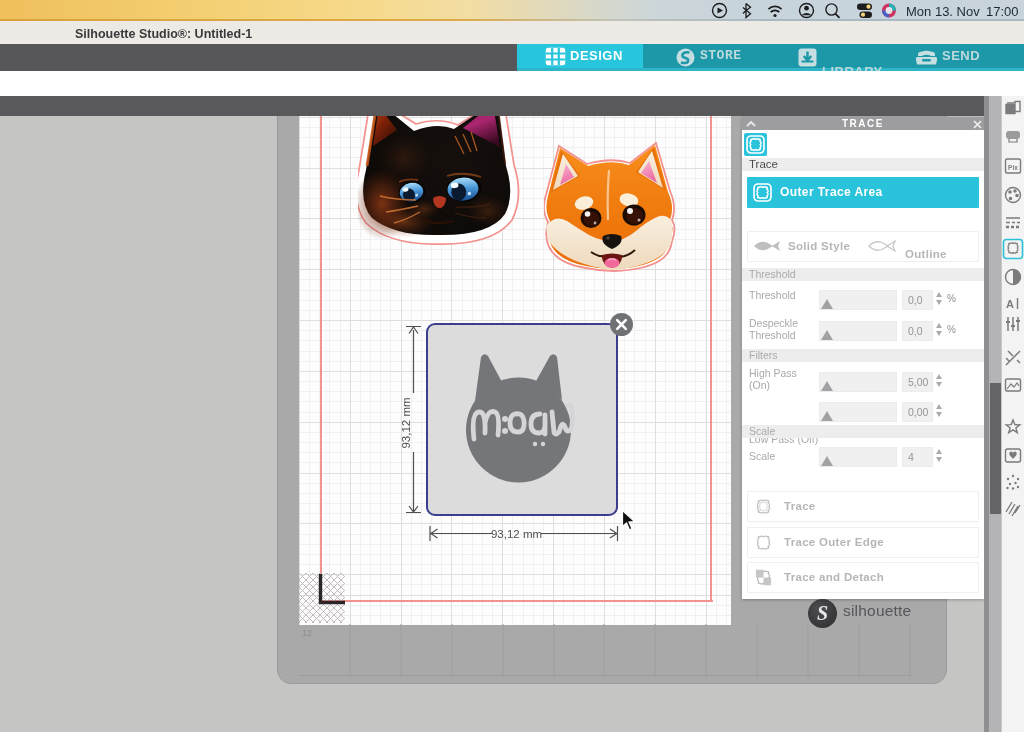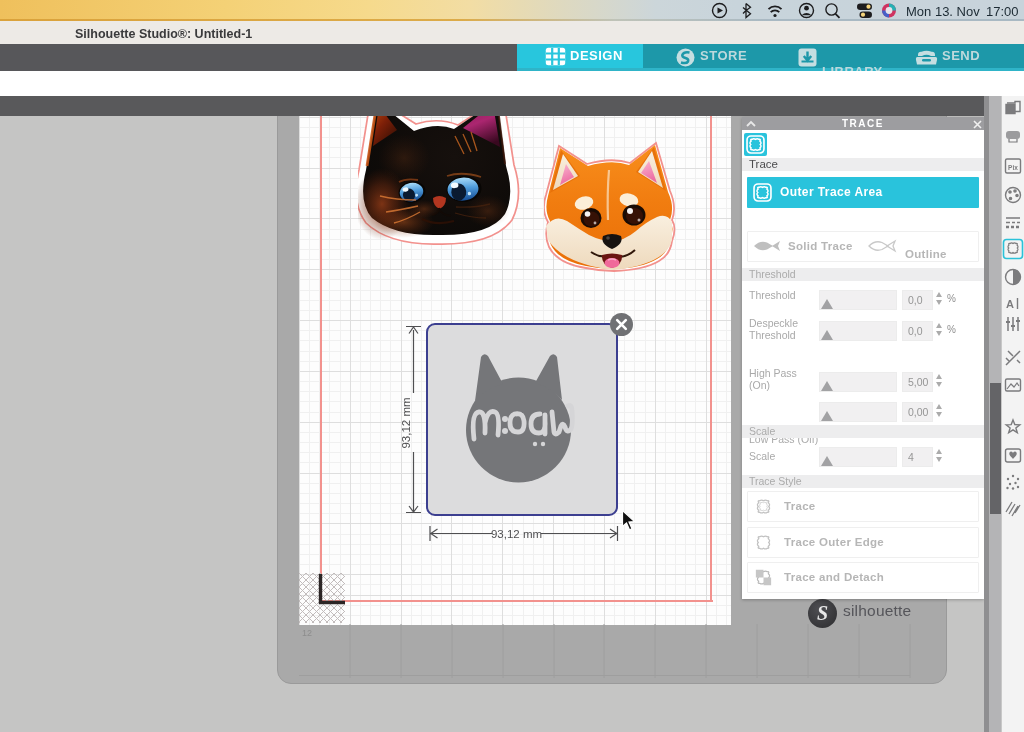--- a/index.html
+++ b/index.html
@@ -96,21 +96,21 @@
 <rect x="0.8" y="0.8" width="19.4" height="17.4" rx="2.5" fill="#ffffff"></rect>
 <g stroke="#28c6dd" stroke-width="2.2">
         <path d="M7.2,1 L7.2,18 M13.8,1 L13.8,18 M1,6.5 L20,6.5 M1,12.5 L20,12.5"></path>
       </g>
 </svg>
 <div class="a tabtext" style="left:570px;top:48px;color:#ffffff;">DESIGN</div>
 <svg class="a" style="left:676px;top:48px;" width="19" height="19" viewBox="0 0 19 19">
 <circle cx="9.5" cy="9.5" r="9" fill="#c5dee1"></circle>
 <path d="M13.5,4.5 Q8,3.5 6.5,6.5 Q5.5,9 9.5,10 Q13,11 12,13.5 Q10.5,16 5,14.5" stroke="#1d98a9" stroke-width="2.6" fill="none"></path>
 </svg>
-<div class="a tabtext" style="left:700px;top:48px;">STORE</div>
+<div class="a tabtext" style="left:700px;top:48px;font-family:Liberation Mono, monospace;">STORE</div>
 <svg class="a" style="left:798px;top:48px;" width="19" height="19" viewBox="0 0 19 19">
 <rect x="0.5" y="0.5" width="18" height="18" rx="3" fill="#c5dee1"></rect>
 <path d="M9.5,3.5 L9.5,11 M5.8,8 L9.5,12.5 L13.2,8" stroke="#1d98a9" stroke-width="2.4" fill="none"></path>
 <path d="M3.5,13.5 L15.5,13.5" stroke="#1d98a9" stroke-width="2"></path>
 </svg>
 <div class="a tabtext" style="left:822px;top:64px;">LIBRARY</div>
 <svg class="a" style="left:915px;top:49px;" width="23" height="17" viewBox="0 0 23 17">
 <path d="M3,6 Q3,2.5 6.5,2.8 Q11.5,0.8 16.5,2.8 Q20,2.5 20,6 L20,7 L16,7 Q11.5,4.5 7,7 L3,7 Z" fill="#c5dee1"></path>
 <path d="M2.5,8 L20.5,8 Q22.5,8 22,11 L21,15.5 L2,15.5 L1,11 Q0.5,8 2.5,8 Z" fill="#c5dee1"></path>
 <rect x="7" y="10" width="9" height="2.6" rx="1.3" fill="#1d98a9"></rect>
@@ -327,21 +327,21 @@
     <svg class="a" style="left:11px;top:66px;" width="19" height="19" viewBox="0 0 22 22">
       <rect x="1.2" y="1.2" width="19.6" height="19.6" rx="4.5" stroke="#fff" stroke-width="1.9" fill="none"></rect>
       <path d="M6,7 Q4.5,4.5 7,5 Q9,3.5 11,5 Q13,3.5 15,5 Q17.5,4.5 16,7 Q18.5,9 16.5,11 Q18.5,13 16,15 Q17.5,17.5 15,17 Q13,18.5 11,17 Q9,18.5 7,17 Q4.5,17.5 6,15 Q3.5,13 5.5,11 Q3.5,9 6,7 Z" stroke="#fff" stroke-width="1.7" fill="none"></path>
     </svg>
     <div class="a" style="left:38px;top:68px;font-size:12px;font-weight:bold;color:#ffffff;letter-spacing:0.4px;">Outer Trace Area</div>
     <div class="a rowbox" style="top:114px;"></div>
     <svg class="a" style="left:11px;top:121px;" width="30" height="16" viewBox="0 0 30 16">
       <path d="M1,8 Q7,2 14,4.5 L20,8 L14,11.5 Q7,14 1,8 Z" fill="#bfbfbf"></path>
       <path d="M19,8 L27,3 L25,8 L27,13 Z" fill="#bfbfbf"></path>
     </svg>
-    <div class="a rowtext" style="left:46px;top:123px;">Solid Trace</div>
+    <div class="a rowtext" style="left:46px;top:123px;">Solid Style</div>
     <svg class="a" style="left:126px;top:121px;" width="30" height="16" viewBox="0 0 30 16">
       <path d="M1,8 Q7,2 14,4.5 L20,8 L14,11.5 Q7,14 1,8 Z M19,8 L27,3 L25,8 L27,13 Z" fill="none" stroke="#c9c9c9" stroke-width="1.3"></path>
     </svg>
     <div class="a rowtext" style="left:163px;top:123px;margin-top:8px;">Outline</div>
     <div class="a band" style="top:151px;">Threshold</div>
     <div class="a plabel" style="left:7px;top:172px;">Threshold</div>
     <div class="a slider" style="top:173px;"></div>
         <div class="a thumb" style="left:79px;top:182px;"></div>
     <div class="a valbox" style="top:173px;">0,0</div>
     <div class="a" style="left:194px;top:175px;">
@@ -351,20 +351,21 @@
     <div class="a pct" style="top:176px;">%</div>
     <div class="a plabel" style="left:7px;top:200px;line-height:12px;">Despeckle<br>Threshold</div>
     <div class="a slider" style="top:204px;"></div>
         <div class="a thumb" style="left:79px;top:213px;"></div>
     <div class="a valbox" style="top:204px;">0,0</div>
     <div class="a" style="left:194px;top:206px;">
           <div class="sup"></div>
           <div class="sdn"></div>
         </div>
     <div class="a pct" style="top:207px;">%</div>
+    <div class="a band" style="top:232px;">Filters</div>
     <div class="a plabel" style="left:7px;top:250px;line-height:12px;">High Pass<br>(On)</div>
     <div class="a slider" style="top:255px;"></div>
         <div class="a thumb" style="left:79px;top:264px;"></div>
     <div class="a valbox" style="top:255px;">5,00</div>
     <div class="a" style="left:194px;top:257px;">
           <div class="sup"></div>
           <div class="sdn"></div>
         </div>
     <div class="a plabel" style="left:7px;top:288px;margin-top:28px;">Low Pass (Off)</div>
     <div class="a slider" style="top:285px;"></div>
@@ -376,21 +377,20 @@
         </div>
     <div class="a band" style="top:308px;">Scale</div>
     <div class="a plabel" style="left:7px;top:333px;">Scale</div>
     <div class="a slider" style="top:330px;"></div>
         <div class="a thumb" style="left:79px;top:339px;"></div>
     <div class="a valbox" style="top:330px;">4</div>
     <div class="a" style="left:194px;top:332px;">
           <div class="sup"></div>
           <div class="sdn"></div>
         </div>
-    <div class="a band" style="top:358px;">Trace Style</div>
     <div class="a rowbox" style="top:374px;"></div>
     <svg class="a" style="left:11px;top:379px;" width="21" height="21" viewBox="0 0 22 22">
       <path d="M6,7 Q4.5,4.5 7,5 Q9,3.5 11,5 Q13,3.5 15,5 Q17.5,4.5 16,7 Q18.5,9 16.5,11 Q18.5,13 16,15 Q17.5,17.5 15,17 Q13,18.5 11,17 Q9,18.5 7,17 Q4.5,17.5 6,15 Q3.5,13 5.5,11 Q3.5,9 6,7 Z" stroke="#c2c2c2" stroke-width="1.3" fill="none"></path>
       <path d="M6,7 Q4.5,4.5 7,5 Q9,3.5 11,5 Q13,3.5 15,5 Q17.5,4.5 16,7 Q18.5,9 16.5,11 Q18.5,13 16,15 Q17.5,17.5 15,17 Q13,18.5 11,17 Q9,18.5 7,17 Q4.5,17.5 6,15 Q3.5,13 5.5,11 Q3.5,9 6,7 Z" stroke="#c2c2c2" stroke-width="1.1" fill="none" transform="translate(3.8,3.8) scale(0.65)"></path>
     </svg>
     <div class="a rowtext" style="left:42px;top:383px;">Trace</div>
     <div class="a rowbox" style="top:410px;"></div>
     <svg class="a" style="left:11px;top:415px;" width="21" height="21" viewBox="0 0 22 22">
       <path d="M6,7 Q4.5,4.5 7,5 Q9,3.5 11,5 Q13,3.5 15,5 Q17.5,4.5 16,7 Q18.5,9 16.5,11 Q18.5,13 16,15 Q17.5,17.5 15,17 Q13,18.5 11,17 Q9,18.5 7,17 Q4.5,17.5 6,15 Q3.5,13 5.5,11 Q3.5,9 6,7 Z" stroke="#c2c2c2" stroke-width="1.3" fill="none"></path>
     </svg>

